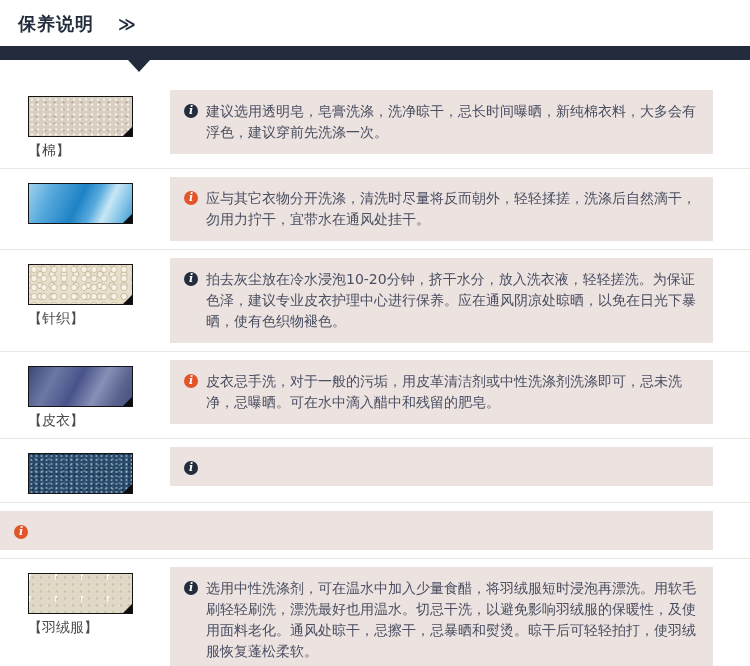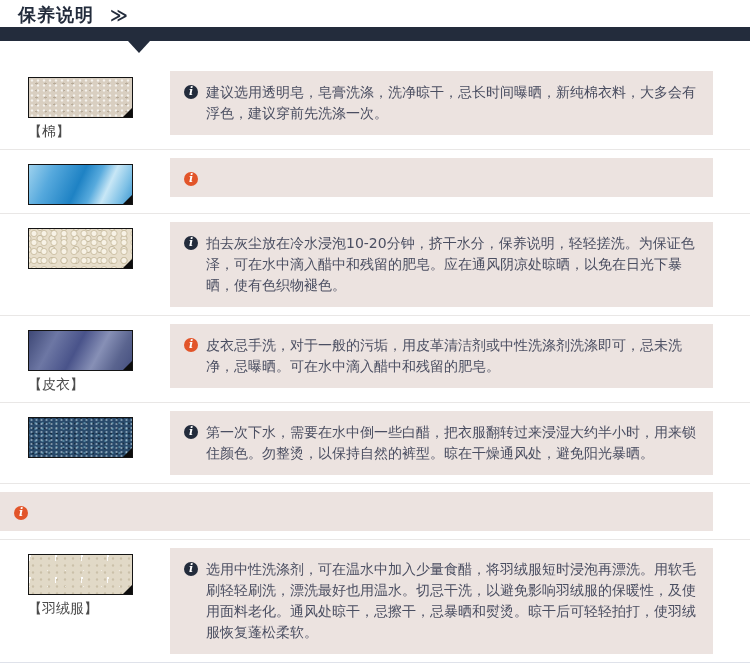--- a/index.html
+++ b/index.html
@@ -5,21 +5,21 @@
   * { margin: 0; padding: 0; box-sizing: border-box; }
   html, body { background: #ffffff; }
   body {
     width: 750px;
     font-family: "DejaVu Sans", "Liberation Sans", sans-serif;
     color: #4a4e61;
   }
   .page { width: 750px; background: #fff; }
 
   
-  .hd-title-row { padding: 6px 0 4px 18px; height: 27px; display: flex; align-items: center; gap: 16px; }
+  .hd-title-row { padding: 6px 0 4px 18px; height: 46px; display: flex; align-items: center; gap: 24px; }
   .hd-title { font-size: 18px; font-weight: bold; color: #232c3c; letter-spacing: 1px; }
   .hd-chevrons { font-size: 17px; font-weight: bold; color: #232c3c; }
   .hd-bar { height: 14px; background: #232c3c; width: 750px; }
   .hd-tri {
     width: 0; height: 0; margin-left: 128px;
     border-left: 11px solid transparent;
     border-right: 11px solid transparent;
     border-top: 12px solid #232c3c;
   }
 
@@ -136,32 +136,34 @@
       </div>
     </div>
 
     <div class="care-row">
       <div class="fab-col">
         <div class="swatch swatch-chiffon"></div>
       </div>
       <div class="note-col">
         <div class="note-box">
           <span class="info-ic ic-orange">i</span>
+          <p class="note-text">应与其它衣物分开洗涤，清洗时尽量将反而朝外，轻轻揉搓，洗涤后自然滴干，勿用力拧干，宜带水在通风处挂干。</p>
         </div>
       </div>
     </div>
 
     <div class="care-row">
       <div class="fab-col">
         <div class="swatch swatch-knit"></div>
-      </div>
-      <div class="note-col">
-        <div class="note-box">
-          <span class="info-ic ic-navy">i</span>
-          <p class="note-text">拍去灰尘放在冷水浸泡10-20分钟，挤干水分，保养说明，轻轻搓洗。为保证色泽，可在水中滴入醋中和残留的肥皂。应在通风阴凉处晾晒，以免在日光下暴晒，使有色织物褪色。</p>
+        <div class="fab-label">【针织】</div>
+      </div>
+      <div class="note-col">
+        <div class="note-box">
+          <span class="info-ic ic-navy">i</span>
+          <p class="note-text">拍去灰尘放在冷水浸泡10-20分钟，挤干水分，放入洗衣液，轻轻搓洗。为保证色泽，建议专业皮衣护理中心进行保养。应在通风阴凉处晾晒，以免在日光下暴晒，使有色织物褪色。</p>
         </div>
       </div>
     </div>
 
     <div class="care-row">
       <div class="fab-col">
         <div class="swatch swatch-leather"></div>
         <div class="fab-label">【皮衣】</div>
       </div>
       <div class="note-col">
@@ -172,21 +174,20 @@
       </div>
     </div>
 
     <div class="care-row">
       <div class="fab-col">
         <div class="swatch swatch-denim"></div>
       </div>
       <div class="note-col">
         <div class="note-box">
           <span class="info-ic ic-navy">i</span>
-          <p class="note-text">第一次下水，需要在水中倒一些白醋，把衣服翻转过来浸湿大约半小时，用来锁住颜色。勿整烫，以保持自然的裤型。晾在干燥通风处，避免阳光暴晒。</p>
         </div>
       </div>
     </div>
 
     <div class="care-row">
       <div class="note-col">
         <div class="note-box">
           <span class="info-ic ic-orange">i</span>
         </div>
       </div>

